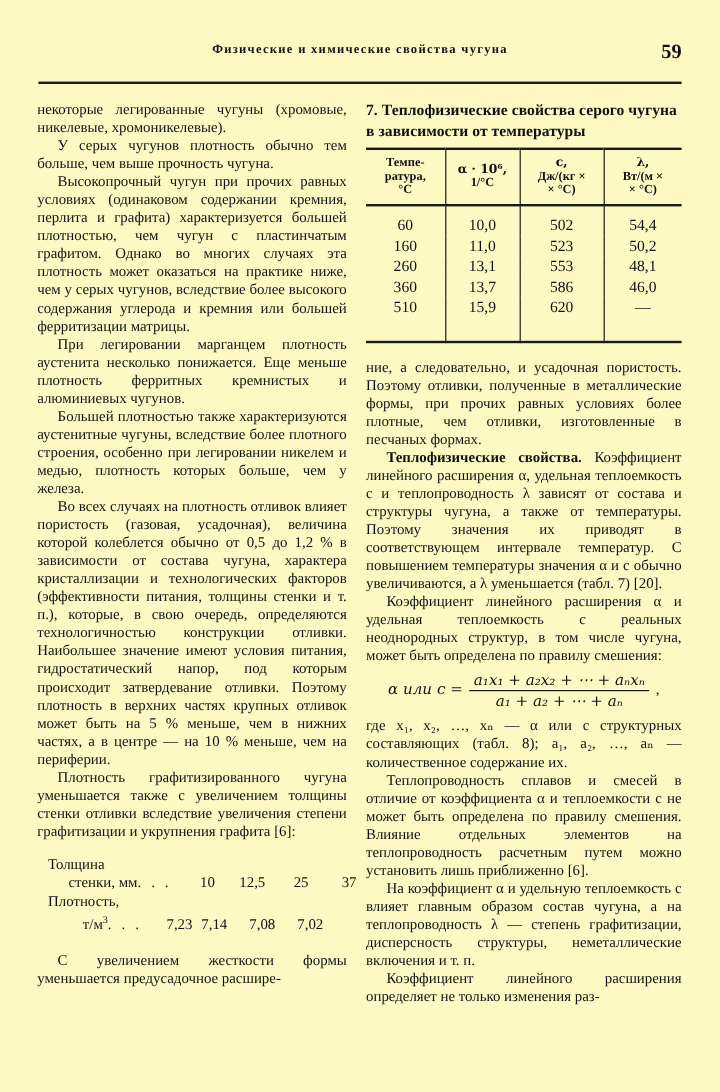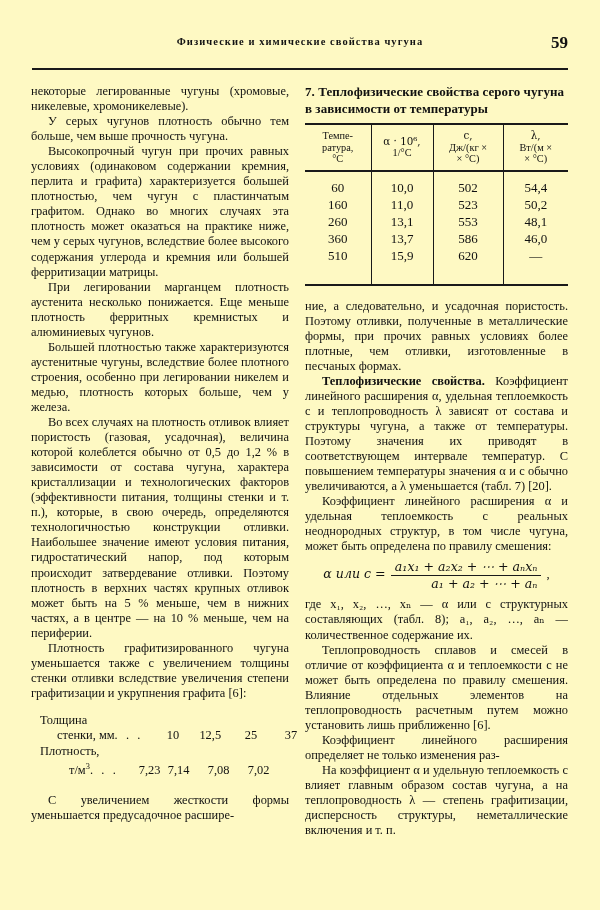--- a/index.html
+++ b/index.html
@@ -134,21 +134,21 @@
   table.thermo td {
     padding: 0;
     text-align: center;
     vertical-align: middle;
     font-weight: normal;
   }
   .rule-top td { border-top: 2.4px solid #1a1a1a; height: 0; font-size: 0; }
   .rule-mid td { border-top: 2.2px solid #1a1a1a; height: 0; font-size: 0; }
   .rule-bot td { border-top: 2.4px solid #1a1a1a; height: 0; font-size: 0; }
 
-  table.thermo th { padding: 5px 1px 5px 1px; }
+  table.thermo th { padding: 5px 1px 5px 1px; font-weight: bold; }
   table.thermo td.num { padding: 0.7px 1px; font-size: 13px; line-height: 15.6px; margin-top: 40px; }
 
   .vrule { border-left: 1.6px solid #1a1a1a; }
 
   .hd-small { font-size: 10.3px; line-height: 11.6px; }
   .hd-sym { font-family: "DejaVu Serif", serif; }
 
   .tail td { height: 19px; }
   .dash { letter-spacing: 0; }
 
@@ -159,21 +159,21 @@
     text-indent: 0;
     text-align: center;
     margin: 6px 0 6px 0;
     font-size: 12.6px;
     line-height: 14px;
     white-space: nowrap;
   }
   .frac {
     display: inline-block;
     vertical-align: middle;
-    text-align: right;
+    text-align: center;
     margin: 0 2px;
   }
   .frac .num-part {
     display: block;
     padding: 0 4px 1px 4px;
     border-bottom: 1.3px solid #1a1a1a;
   }
   .frac .den-part {
     display: block;
     padding: 1px 4px 0 4px;
@@ -327,17 +327,17 @@
       <span class="mathvar">α или c =</span>
       <span class="frac">
         <span class="num-part mathvar">a₁x₁ + a₂x₂ + ⋯ + aₙxₙ</span>
         <span class="den-part mathvar">a₁ + a₂ + ⋯ + aₙ</span>
       </span>
       <span>,</span>
     </div>
 
     <p class="noindent">где x₁, x₂, …, xₙ — α или c структурных составляющих (табл. 8); a₁, a₂, …, aₙ — количественное содержание их.</p>
     <p>Теплопроводность сплавов и смесей в отличие от коэффициента α и теплоемкости c не может быть определена по правилу смешения. Влияние отдельных элементов на теплопроводность расчетным путем можно установить лишь приближенно [6].</p>
+    <p>На коэффициент α и удельную теплоемкость c влияет главным образом состав чугуна, а на теплопроводность λ — степень графитизации, дисперсность структуры, неметаллические включения и т. п.</p>
     <p>Коэффициент линейного расширения определяет не только изменения раз-</p>
-    <p>На коэффициент α и удельную теплоемкость c влияет главным образом состав чугуна, а на теплопроводность λ — степень графитизации, дисперсность структуры, неметаллические включения и т. п.</p>
   </div>
 
 </div>
 
 </body></html>

